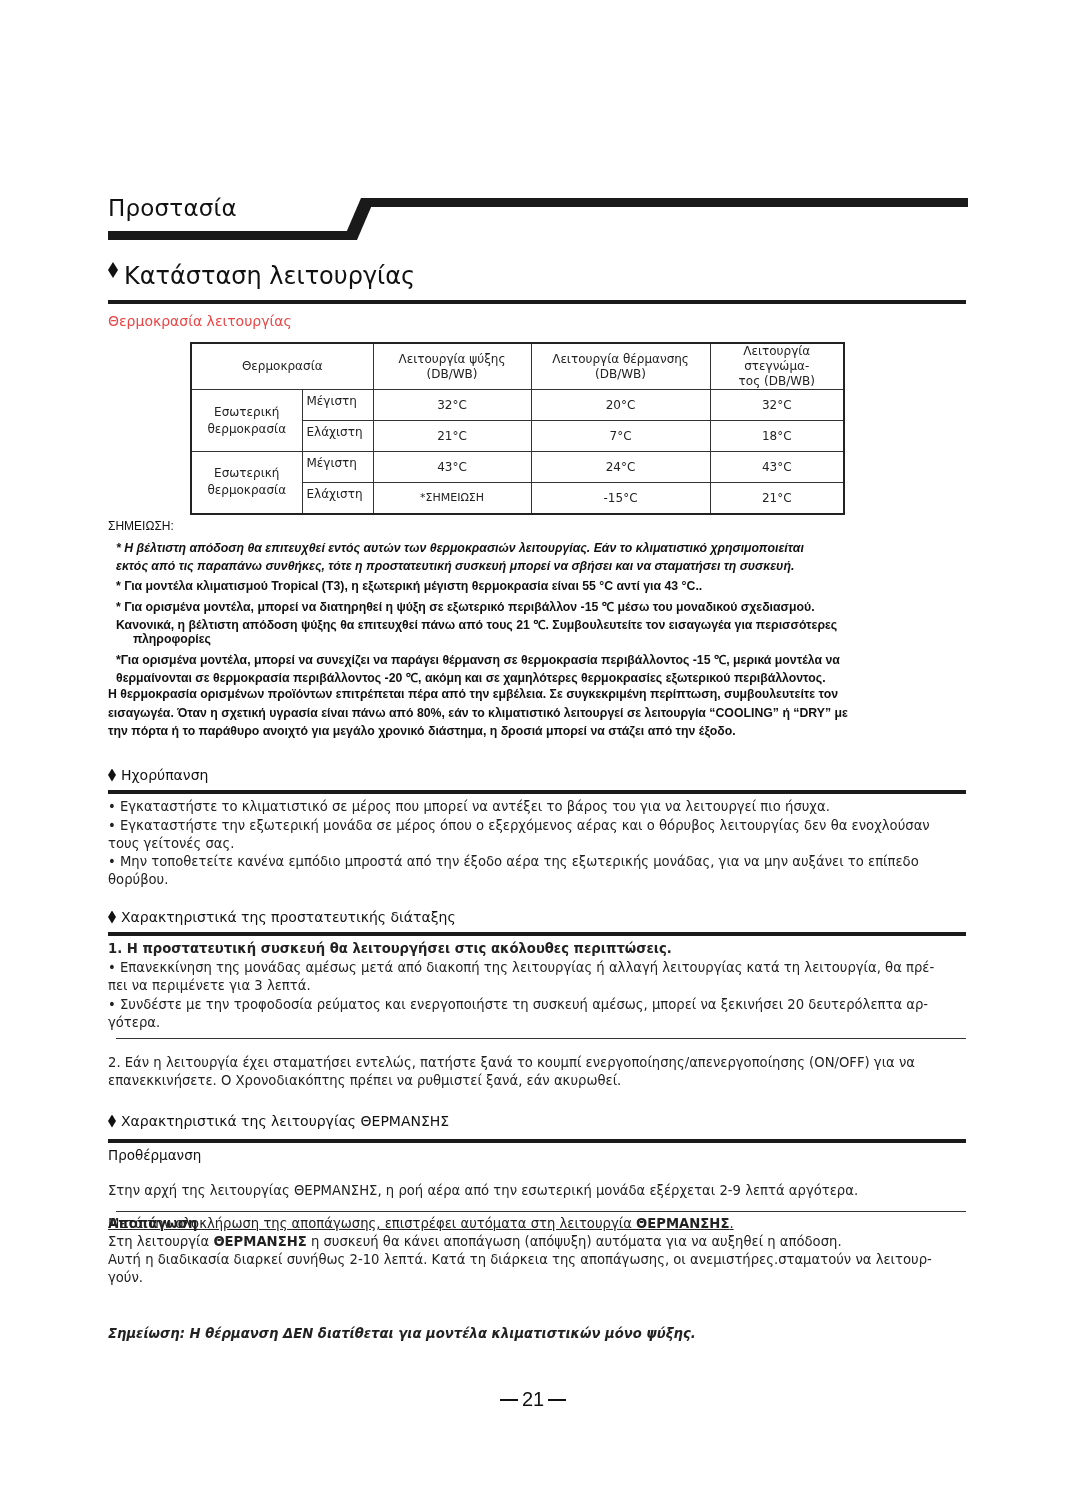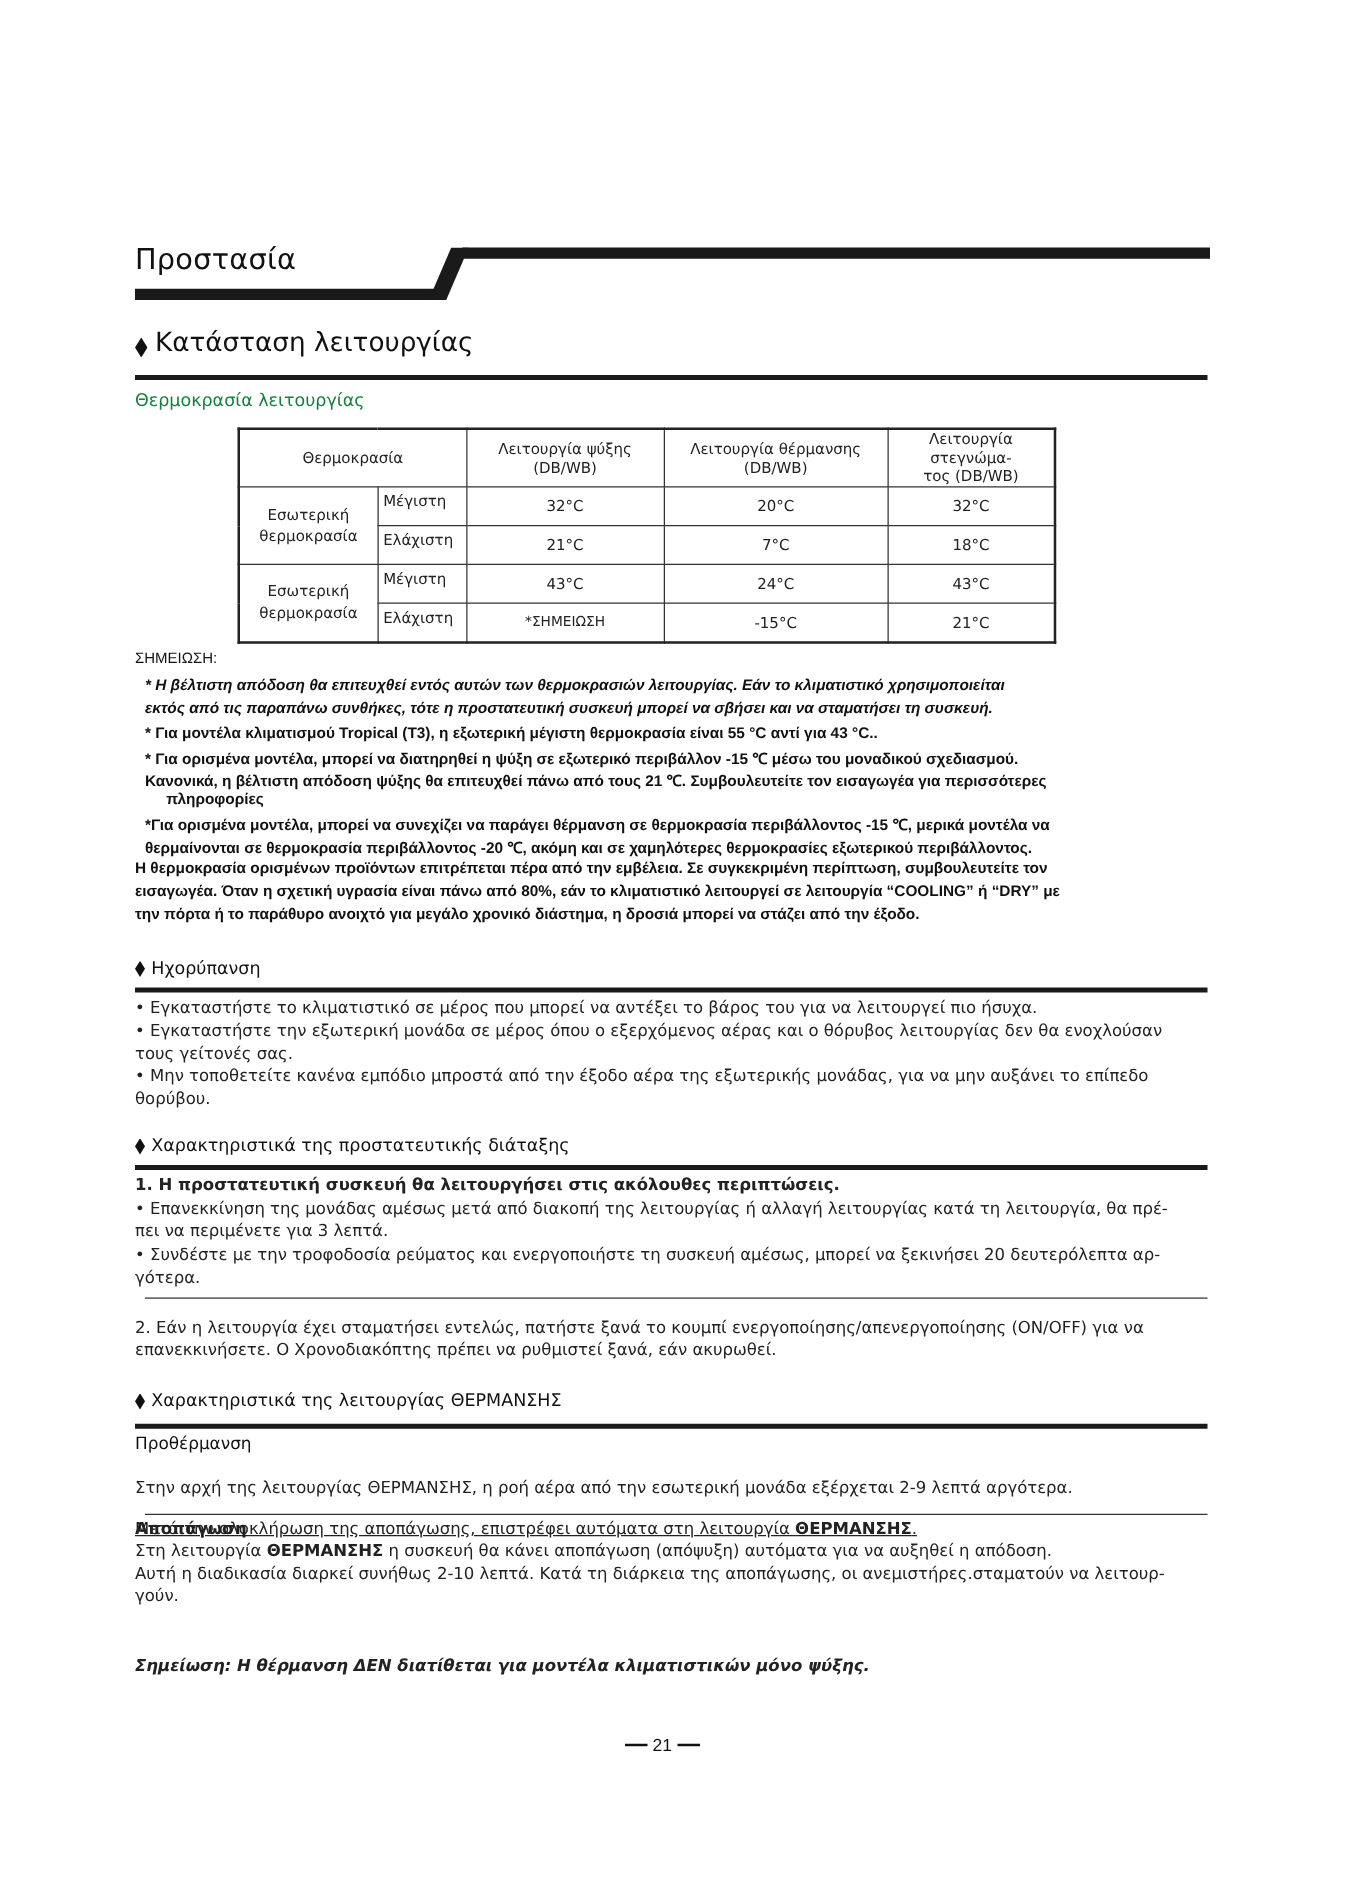--- a/index.html
+++ b/index.html
@@ -4,46 +4,46 @@
 <style>
   * { box-sizing: border-box; margin: 0; padding: 0; }
   html, body { width: 1083px; height: 1508px; background: #ffffff; }
   body { position: relative; font-family: "DejaVu Sans", sans-serif; color: #1a1a1a; overflow: hidden; }
 
   .page-title { position: absolute; left: 108px; top: 195px; font-size: 23px; font-weight: normal; color: #111; letter-spacing: 0.2px; }
   .title-bar-low { position: absolute; left: 108px; top: 231px; width: 242px; height: 9px; background: #1a1a1a; }
   .title-bar-slant { position: absolute; left: 343px; top: 198px; width: 32px; height: 42px; }
   .title-bar-high { position: absolute; left: 370px; top: 198px; width: 598px; height: 9px; background: #1a1a1a; }
 
-  .h2 { position: absolute; left: 108px; font-size: 21px; color: #111; display: flex; align-items: flex-end; gap: 6px; }
+  .h2 { position: absolute; left: 108px; font-size: 24px; color: #111; display: flex; align-items: flex-start; gap: 6px; }
   .h3 { position: absolute; left: 108px; font-size: 14px; color: #111; display: flex; align-items: center; gap: 5px; }
   .diamond { display: inline-block; width: 10px; height: 16px; background: #111; clip-path: polygon(50% 0, 100% 50%, 50% 100%, 0 50%); }
   .diamond.sm { width: 8px; height: 13px; }
 
   .rule-thick { position: absolute; left: 108px; width: 858px; height: 4px; background: #1a1a1a; }
   .rule-thin { position: absolute; height: 1px; background: #333; }
 
-  .subhead { position: absolute; left: 108px; font-size: 14px; color: #15803d; }
+  .subhead { position: absolute; left: 108px; font-size: 14px; color: #ef4444; }
 
   table.temp { position: absolute; left: 190px; top: 342px; width: 655px; border-collapse: collapse; font-size: 12px; color: #222; }
   table.temp td { border: 1px solid #333; text-align: center; vertical-align: middle; padding: 0 2px; }
   table.temp tr.hdr td { height: 45px; line-height: 15px; }
   table.temp tr.row td { height: 31px; }
   table.temp td.lbl { line-height: 17px; }
   table.temp td.sub { text-align: left; padding-left: 4px; vertical-align: top; padding-top: 4px; }
   table.temp { border: 2px solid #222; }
 
   .note-head { position: absolute; left: 108px; top: 519px; font-size: 12px; font-family: "Liberation Sans", sans-serif; color: #111; }
   .note { position: absolute; font-family: "Liberation Sans", sans-serif; font-size: 12.3px; color: #111; white-space: nowrap; font-weight: bold; }
   .note.it { font-style: italic; }
 
   .body { position: absolute; left: 108px; font-size: 13.2px; color: #222; white-space: nowrap; }
   .bold { font-weight: bold; }
 
-  .page-num { position: absolute; left: 500px; top: 1388px; font-family: "Liberation Sans", sans-serif; font-size: 14px; color: #111; display: flex; align-items: center; gap: 4px; text-align: center; }
+  .page-num { position: absolute; left: 500px; top: 1388px; font-family: "Liberation Sans", sans-serif; font-size: 20px; color: #111; display: flex; align-items: center; gap: 4px; text-align: center; }
   .dash { display: inline-block; width: 18px; height: 2px; background: #111; }
 </style>
 </head>
 <body>
 
 <div class="page-title">Προστασία</div>
 <div class="title-bar-low"></div>
 <svg class="title-bar-slant" viewBox="0 0 32 42" preserveAspectRatio="none">
   <polygon points="18,0 32,0 14,42 0,42" fill="#1a1a1a"></polygon>
 </svg>

